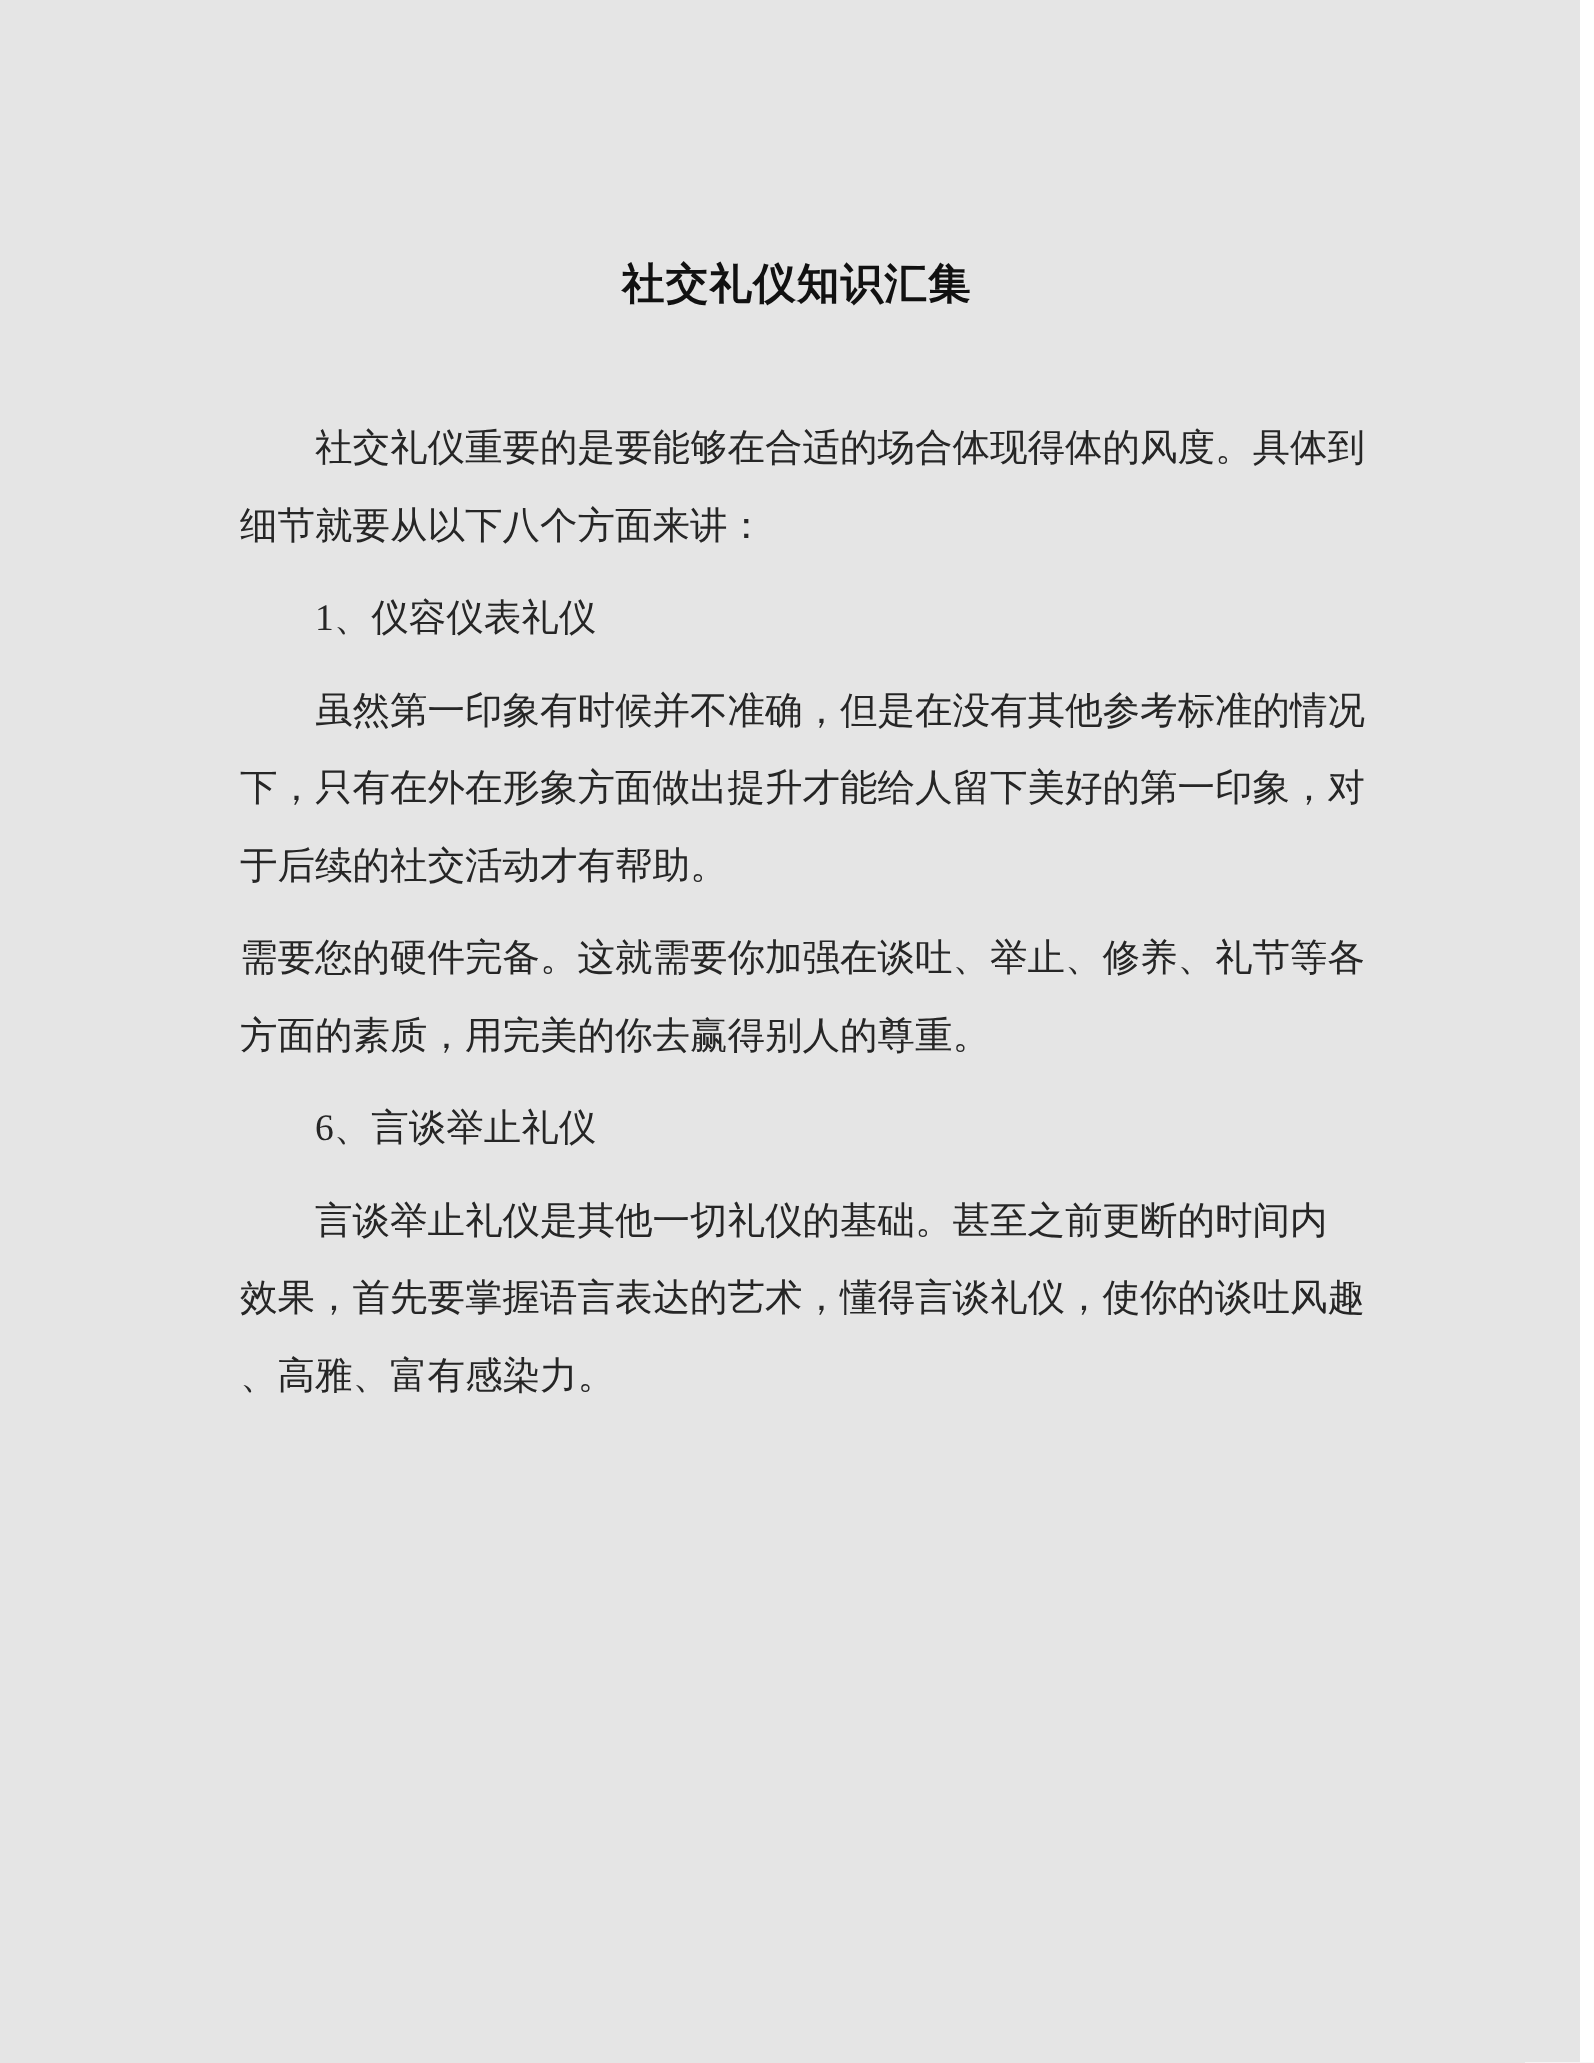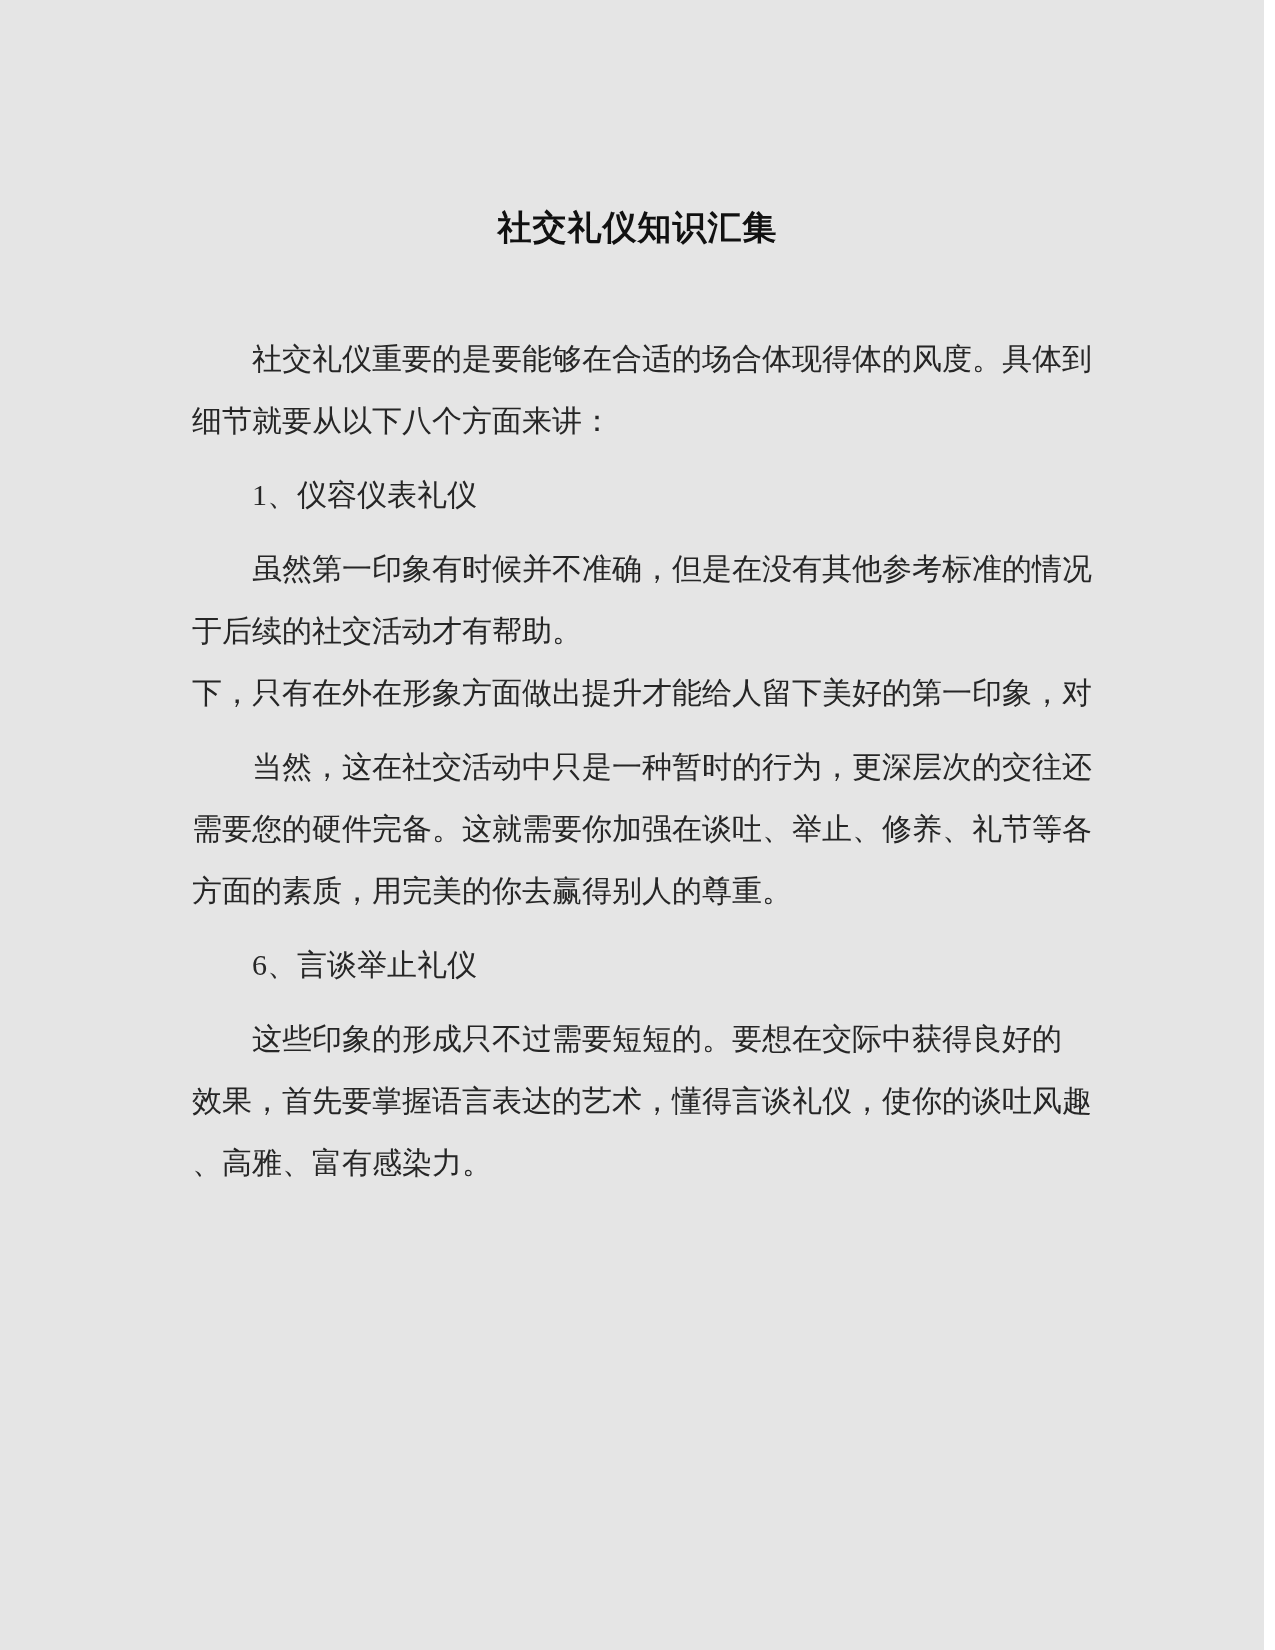--- a/index.html
+++ b/index.html
@@ -58,30 +58,29 @@
   <div class="doc-body">
       <div class="paragraph">
         <div class="t-line first">社交礼仪重要的是要能够在合适的场合体现得体的风度。具体到</div>
         <div class="t-line">细节就要从以下八个方面来讲：</div>
       </div>
       <div class="paragraph">
         <div class="t-line first">1、仪容仪表礼仪</div>
       </div>
       <div class="paragraph">
         <div class="t-line first">虽然第一印象有时候并不准确，但是在没有其他参考标准的情况</div>
+        <div class="t-line">下，只有在外在形象方面做出提升才能给人留下美好的第一印象，对</div>
         <div class="t-line">于后续的社交活动才有帮助。</div>
-        <div class="t-line">下，只有在外在形象方面做出提升才能给人留下美好的第一印象，对</div>
       </div>
       <div class="paragraph">
-        <div class="t-line first">当然，这在社交活动中只是一种暂时的行为，更深层次的交往还</div>
         <div class="t-line">需要您的硬件完备。这就需要你加强在谈吐、举止、修养、礼节等各</div>
         <div class="t-line">方面的素质，用完美的你去赢得别人的尊重。</div>
       </div>
       <div class="paragraph">
         <div class="t-line first">6、言谈举止礼仪</div>
       </div>
       <div class="paragraph">
-        <div class="t-line first">这些印象的形成只不过需要短短的。要想在交际中获得良好的</div>
+        <div class="t-line first">言谈举止礼仪是其他一切礼仪的基础。甚至之前更断的时间内</div>
         <div class="t-line">效果，首先要掌握语言表达的艺术，懂得言谈礼仪，使你的谈吐风趣</div>
         <div class="t-line">、高雅、富有感染力。</div>
       </div>
     </div>
 </div>
 
 </body></html>

